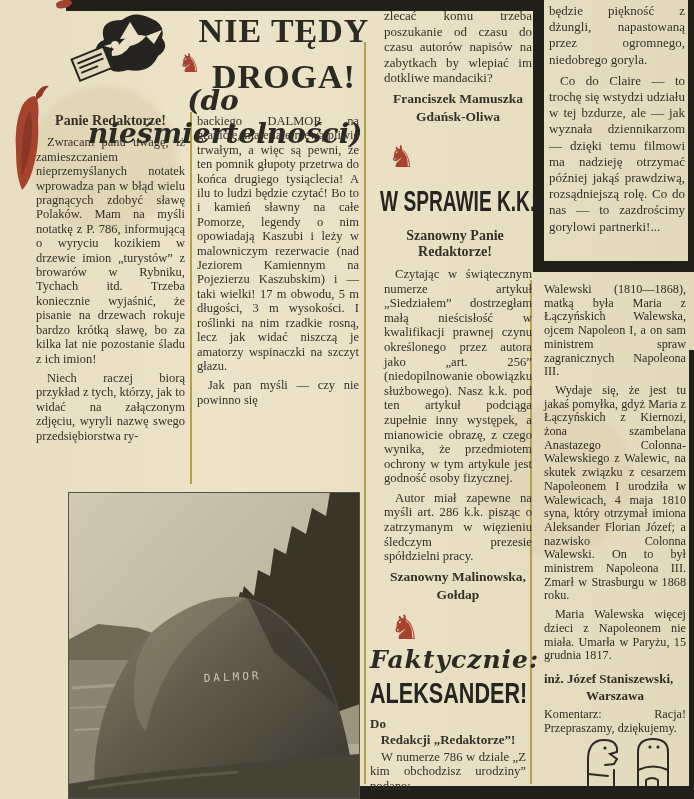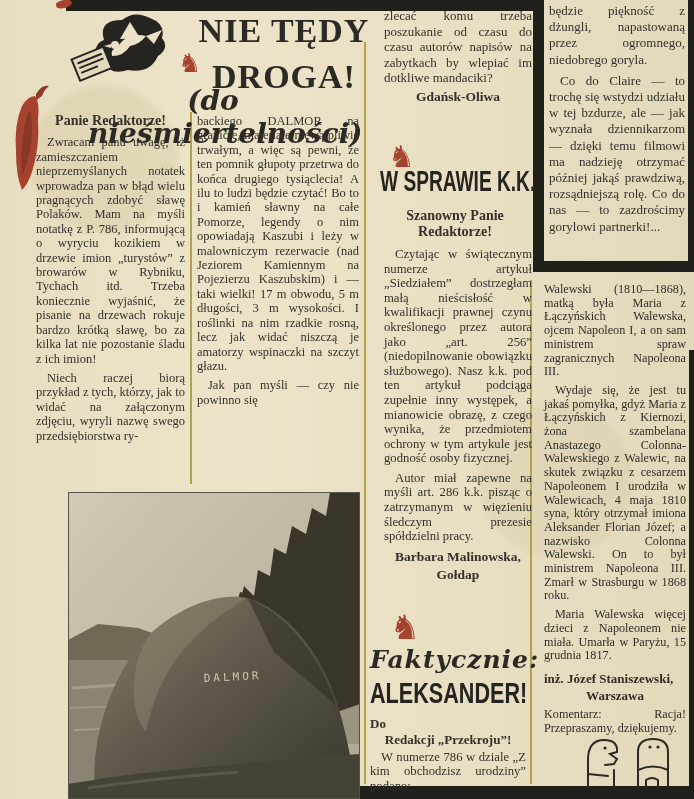--- a/index.html
+++ b/index.html
@@ -87,43 +87,44 @@
 
   <div class="abs body-text" style="left:197px;top:114px;width:162px;">
     <p class="noindent">backiego DALMOR na granicie, materiale niewątpliwie trwałym, a więc są pewni, że ten pomnik głupoty przetrwa do końca drugiego tysiąclecia! A ilu to ludzi będzie czytać! Bo to i kamień sławny na całe Pomorze, legendy o nim opowiadają Kaszubi i leży w malowniczym rezerwacie (nad Jeziorem Kamiennym na Pojezierzu Kaszubskim) i — taki wielki! 17 m obwodu, 5 m długości, 3 m wysokości. I roślinki na nim rzadkie rosną, lecz jak widać niszczą je amatorzy wspinaczki na szczyt głazu.</p>
     <p>Jak pan myśli — czy nie powinno się</p>
   </div>
 
   <div class="abs" style="left:384px;top:8px;width:148px;">
     <div class="body-text" style="font-size:13px;line-height:15.6px;">
       <p class="noindent">zlecać komu trzeba poszukanie od czasu do czasu autorów napisów na zabytkach by wlepiać im dotkliwe mandaciki?</p>
     </div>
+    <div class="sig">Franciszek Mamuszka</div>
     <div class="sig" style="margin-top:-2px;">Gdańsk-Oliwa</div>
 
     <div style="height:56px;"></div>
 
     <div style="margin:0 0 10px -4px;">
       <span class="cond-head" style="font-size:29px;transform:scaleX(0.66);">W SPRAWIE K.K.</span>
     </div>
     <div class="col-heading" style="width:130px;margin-left:6px;">Szanowny Panie Redaktorze!</div>
     <div class="body-text" style="font-size:12.7px;line-height:14.6px;">
       <p>Czytając w świątecznym numerze artykuł „Siedziałem” dostrzegłam małą nieścisłość w kwalifikacji prawnej czynu określonego przez autora jako „art. 256” (niedopilnowanie obowiązku służbowego). Nasz k.k. pod ten artykuł podciąga zupełnie inny występek, a mianowicie obrazę, z czego wynika, że przedmiotem ochrony w tym artykule jest godność osoby fizycznej.</p>
       <p>Autor miał zapewne na myśli art. 286 k.k. pisząc o zatrzymanym w więzieniu śledczym prezesie spółdzielni pracy.</p>
     </div>
-    <div class="sig">Barbara Malinowska,</div>
+    <div class="sig">Szanowny Malinowska,</div>
     <div class="sig" style="margin-top:-2px;">Gołdap</div>
   </div>
 
   <div class="abs" style="left:370px;top:646px;width:156px;">
     <div class="script-head" style="font-size:25px;line-height:28px;letter-spacing:1px;">Faktycznie:</div>
     <div style="margin:2px 0 6px 0;">
       <span class="cond-head" style="font-size:30px;transform:scaleX(0.72);">ALEKSANDER!</span>
     </div>
     <div style="font-weight:bold;font-size:13px;text-align:left;">Do</div>
-    <div style="font-weight:bold;font-size:13px;text-align:center;">Redakcji „Przekroju”!</div>
+    <div style="font-weight:bold;font-size:13px;text-align:center;">Redakcji „Redaktorze”!</div>
     <div class="body-text" style="font-size:12.7px;line-height:14.4px;margin-top:2px;">
       <p>W numerze 786 w dziale „Z kim obchodzisz urodziny” podano:</p>
       <p class="noindent" style="text-indent:10px;">4 maja — hrabia Leon</p>
     </div>
   </div>
 
   <div class="abs body-text" style="left:549px;top:3px;width:136px;font-size:13px;line-height:16.2px;">
     <p class="noindent">będzie piękność z dżungli, napastowaną przez ogromnego, niedobrego goryla.</p>
     <p>Co do Claire — to trochę się wstydzi udziału w tej bzdurze, ale — jak wyznała dziennikarzom — dzięki temu filmowi ma nadzieję otrzymać później jakąś prawdziwą, rozsądniejszą rolę. Co do nas — to zazdrościmy gorylowi partnerki!...</p>
   </div>

